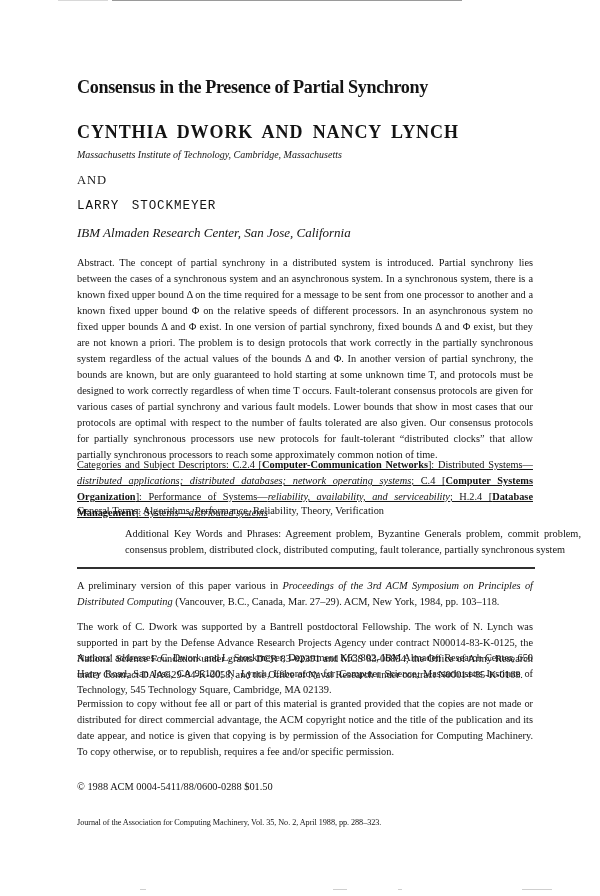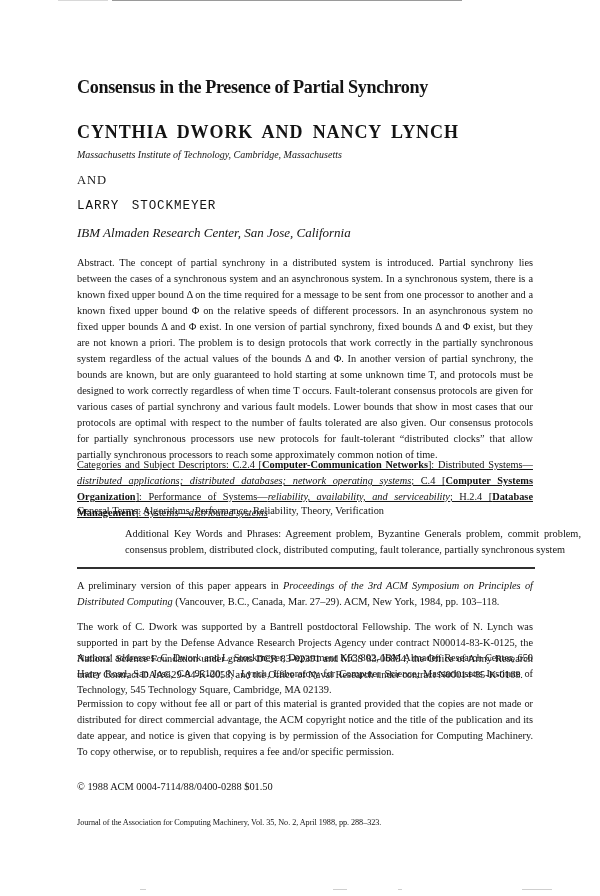--- a/index.html
+++ b/index.html
@@ -161,29 +161,29 @@
   <div class="para abstract">Abstract. The concept of partial synchrony in a distributed system is introduced. Partial synchrony lies between the cases of a synchronous system and an asynchronous system. In a synchronous system, there is a known fixed upper bound Δ on the time required for a message to be sent from one processor to another and a known fixed upper bound Φ on the relative speeds of different processors. In an asynchronous system no fixed upper bounds Δ and Φ exist. In one version of partial synchrony, fixed bounds Δ and Φ exist, but they are not known a priori. The problem is to design protocols that work correctly in the partially synchronous system regardless of the actual values of the bounds Δ and Φ. In another version of partial synchrony, the bounds are known, but are only guaranteed to hold starting at some unknown time T, and protocols must be designed to work correctly regardless of when time T occurs. Fault-tolerant consensus protocols are given for various cases of partial synchrony and various fault models. Lower bounds that show in most cases that our protocols are optimal with respect to the number of faults tolerated are also given. Our consensus protocols for partially synchronous processors use new protocols for fault-tolerant “distributed clocks” that allow partially synchronous processors to reach some approximately common notion of time.</div>
 
   <div class="para categories"><span>Categories and Subject Descriptors: </span><span>C.2.4 [</span><span class="b">Computer-Communication Networks</span><span>]: Distributed Systems—</span><span class="i">distributed applications; distributed databases; network operating systems</span><span>; C.4 [</span><span class="b">Computer Systems Organization</span><span>]: Performance of Systems—</span><span class="i">reliability, availability, and serviceability</span><span>; H.2.4 [</span><span class="b">Database Management</span><span>]: Systems—</span><span class="i">distributed systems</span></div>
 
   <div class="para general-terms">General Terms: Algorithms, Performance, Reliability, Theory, Verification</div>
 
   <div class="para keywords">Additional Key Words and Phrases: Agreement problem, Byzantine Generals problem, commit problem, consensus problem, distributed clock, distributed computing, fault tolerance, partially synchronous system</div>
 
   <div class="footnote-rule"></div>
 
-  <div class="para fn-prelim"><span>A preliminary version of this paper appears in </span><span class="i">Proceedings of the 3rd ACM Symposium on Principles of Distributed Computing</span><span> (Vancouver, B.C., Canada, Mar. 27–29). ACM, New York, 1984, pp. 103–118.</span></div>
+  <div class="para fn-prelim"><span>A preliminary version of this paper various in </span><span class="i">Proceedings of the 3rd ACM Symposium on Principles of Distributed Computing</span><span> (Vancouver, B.C., Canada, Mar. 27–29). ACM, New York, 1984, pp. 103–118.</span></div>
 
   <div class="para fn-support">The work of C. Dwork was supported by a Bantrell postdoctoral Fellowship. The work of N. Lynch was supported in part by the Defense Advance Research Projects Agency under contract N00014-83-K-0125, the National Science Foundation under grants DCR 83-02391 and MCS 83-06854, the Office of Army Research under Contract DAAG29-84-K-0058, and the Office of Naval Research under contract N00014-85-K-0168.</div>
 
   <div class="para fn-address">Authors' addresses: C. Dwork and L. Stockmeyer, Department K53/802, IBM Almaden Research Center, 650 Harry Road, San Jose, CA 95120; N. Lynch, Laboratory for Computer Science, Massachusetts Institute of Technology, 545 Technology Square, Cambridge, MA 02139.</div>
 
   <div class="para fn-permission">Permission to copy without fee all or part of this material is granted provided that the copies are not made or distributed for direct commercial advantage, the ACM copyright notice and the title of the publication and its date appear, and notice is given that copying is by permission of the Association for Computing Machinery. To copy otherwise, or to republish, requires a fee and/or specific permission.</div>
 
-  <div class="fn-copyright">© 1988 ACM 0004-7114/88/0400-0288 $01.50</div>
+  <div class="fn-copyright">© 1988 ACM 0004-5411/88/0600-0288 $01.50</div>
 
   <div class="journal">Journal of the Association for Computing Machinery, Vol. 35, No. 2, April 1988, pp. 288–323.</div>
 </div>
 
 <div class="scan-dots" style="left:140px;width:6px;"></div>
 <div class="scan-dots" style="left:333px;width:14px;"></div>
 <div class="scan-dots" style="left:398px;width:4px;"></div>
 <div class="scan-dots" style="left:522px;width:30px;"></div>
 
 </body></html>

